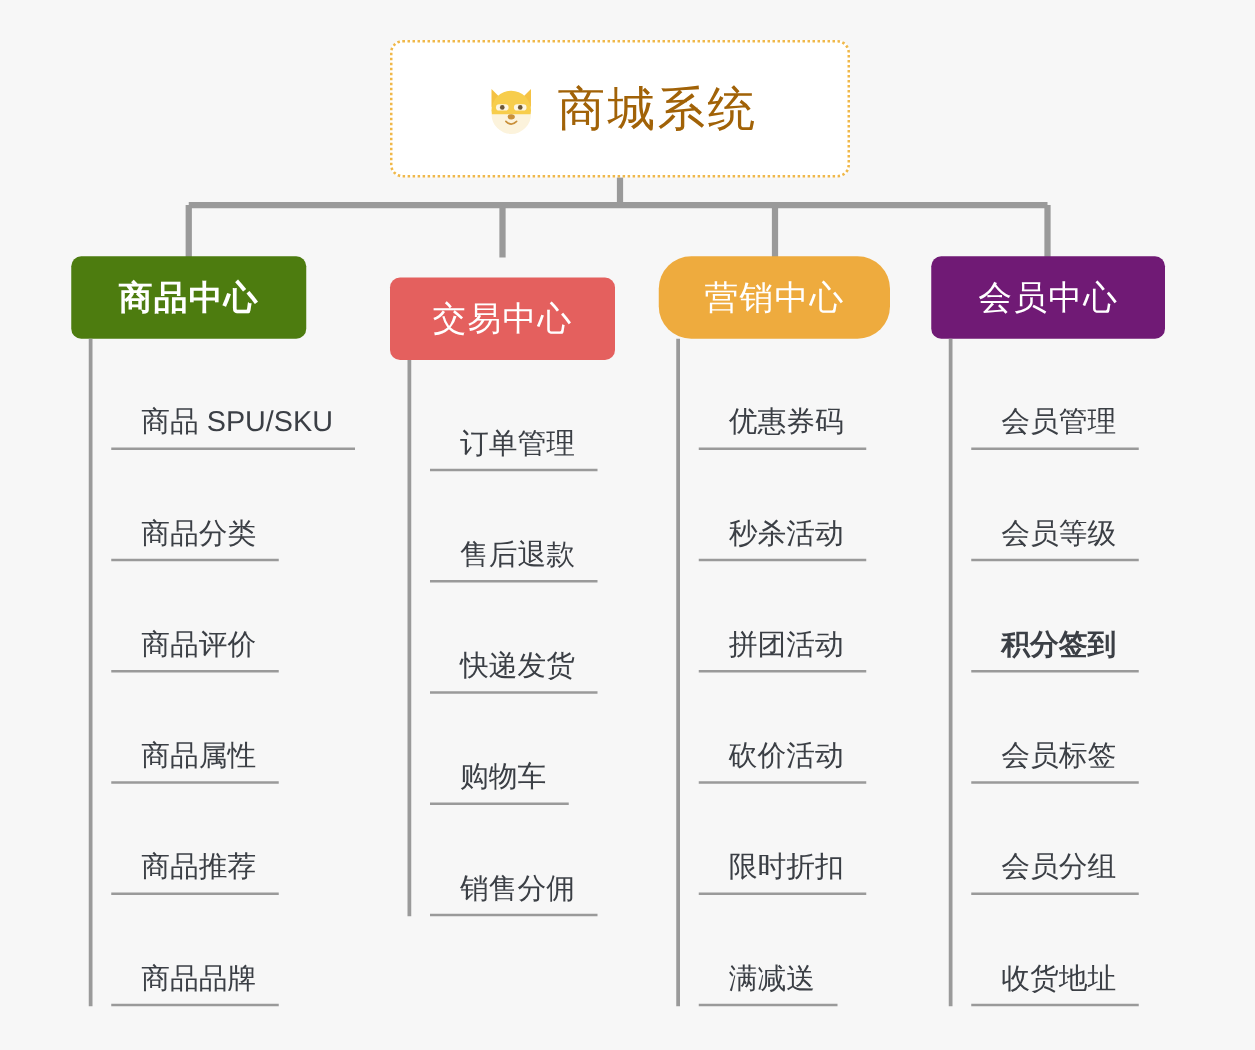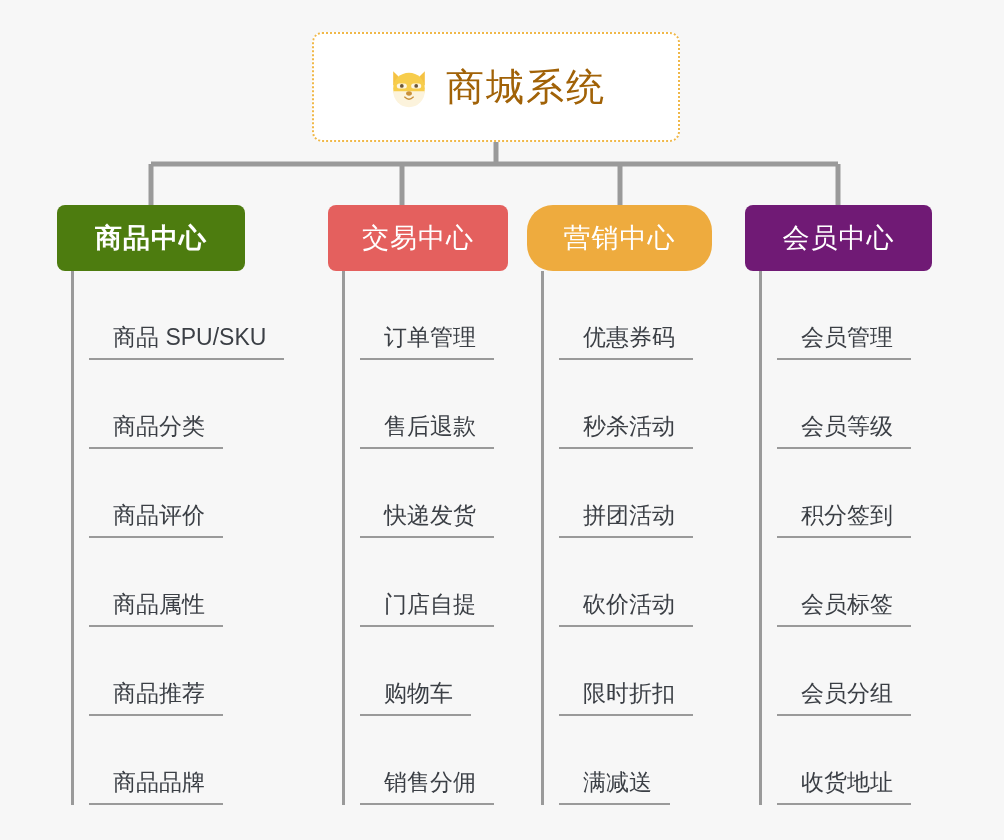--- a/index.html
+++ b/index.html
@@ -95,21 +95,21 @@
     border-bottom: 2px solid #4c1d95;
     padding: 0 18px 6px 24px;
     font-size: 23px;
     color: #3b3f45;
     white-space: nowrap;
     line-height: 1.25;
   }
 
   
   #col-0 { left: 57px;  }
-  #col-1 { left: 328px; }
+  #col-1 { left: 312px; margin-top: 17px; }
   #col-2 { left: 527px; }
   #col-3 { left: 745px; }
 
   #col-0 .cat-box { width: 188px; background: #4a90e8; }
   #col-1 .cat-box { width: 180px; background: #e4605e; }
   #col-2 .cat-box { width: 185px; background: #eeab3e; border-radius: 26px; }
   #col-3 .cat-box { width: 187px; background: #76c council; }
   #col-3 .cat-box { width: 187px; background: #76c044; }
 </style>
 </head>
@@ -180,23 +180,20 @@
         <div class="leaf-item">
           <span class="leaf-inner" style="border-bottom-color: rgb(154, 154, 154);">订单管理</span>
         </div>
         <div class="leaf-item">
           <span class="leaf-inner" style="border-bottom-color: rgb(154, 154, 154);">售后退款</span>
         </div>
         <div class="leaf-item">
           <span class="leaf-inner" style="border-bottom-color: rgb(154, 154, 154);">快递发货</span>
         </div>
         <div class="leaf-item">
-          <span class="leaf-inner" style="border-bottom-color: rgb(154, 154, 154);">门店自提</span>
-        </div>
-        <div class="leaf-item">
           <span class="leaf-inner" style="border-bottom-color: rgb(154, 154, 154);">购物车</span>
         </div>
         <div class="leaf-item">
           <span class="leaf-inner" style="border-bottom-color: rgb(154, 154, 154);">销售分佣</span>
         </div>
       </div>
     </div>
   <div class="column" id="col-2">
       <div class="cat-box" style="background: rgb(238, 171, 62);">
         <span>营销中心</span>
@@ -227,21 +224,21 @@
         <span>会员中心</span>
       </div>
       <div class="leaf-list" style="border-left-color: rgb(154, 154, 154);">
         <div class="leaf-item">
           <span class="leaf-inner" style="border-bottom-color: rgb(154, 154, 154);">会员管理</span>
         </div>
         <div class="leaf-item">
           <span class="leaf-inner" style="border-bottom-color: rgb(154, 154, 154);">会员等级</span>
         </div>
         <div class="leaf-item">
-          <span class="leaf-inner" style="border-bottom-color: rgb(154, 154, 154);">积分签到</span>
+          <span class="leaf-inner" style="border-bottom-color: rgb(154, 154, 154); font-weight: bold;">积分签到</span>
         </div>
         <div class="leaf-item">
           <span class="leaf-inner" style="border-bottom-color: rgb(154, 154, 154);">会员标签</span>
         </div>
         <div class="leaf-item">
           <span class="leaf-inner" style="border-bottom-color: rgb(154, 154, 154); text-align: center;">会员分组</span>
         </div>
         <div class="leaf-item">
           <span class="leaf-inner" style="border-bottom-color: rgb(154, 154, 154);">收货地址</span>
         </div>

